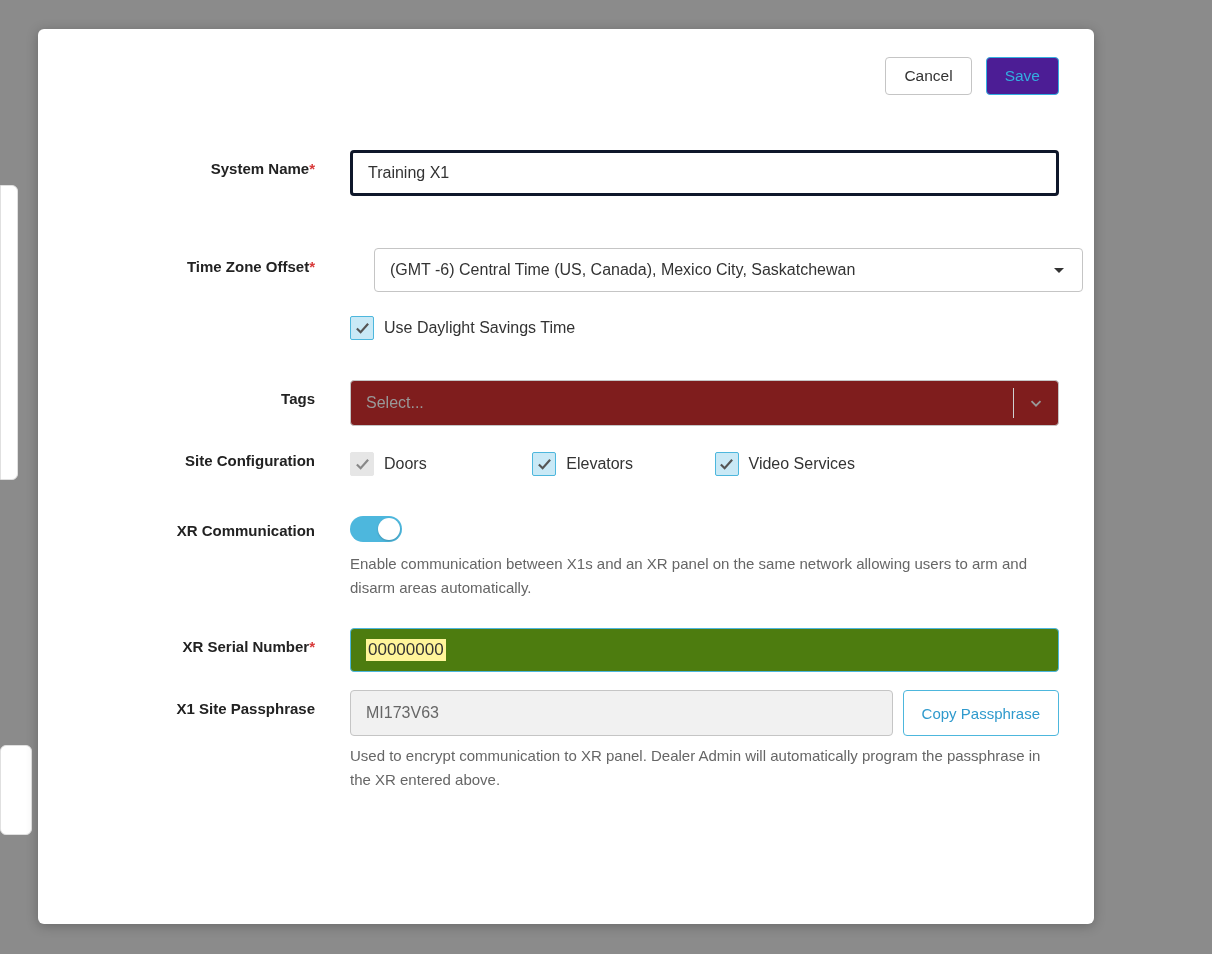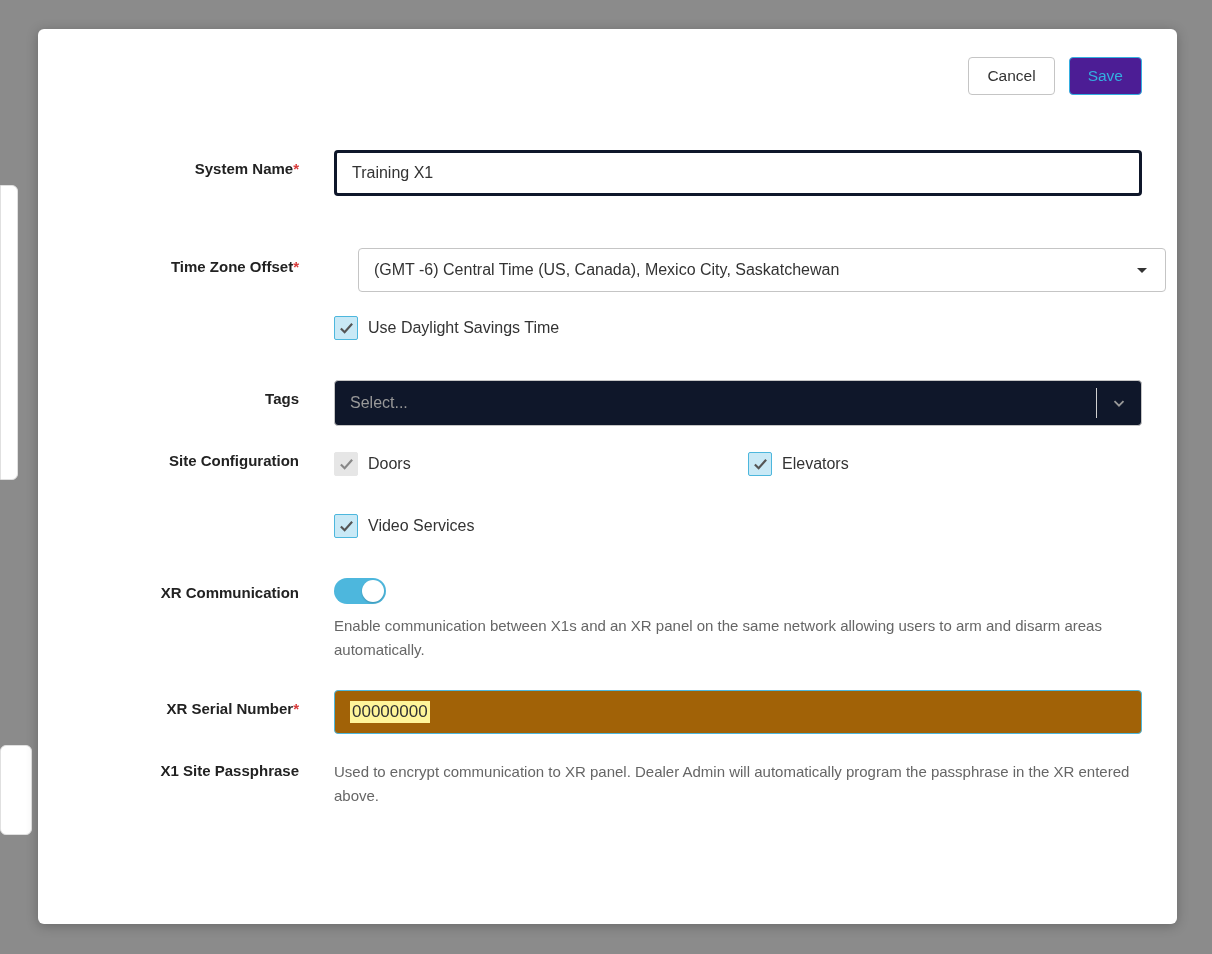--- a/index.html
+++ b/index.html
@@ -8,26 +8,26 @@
     background: #8b8b8b;
     width: 1212px;
     height: 954px;
     position: relative;
     overflow: hidden;
   }
   .modal {
     position: absolute;
     left: 38px;
     top: 29px;
-    width: 1139px;
+    width: 1056px;
     height: 895px;
     background: #fff;
     border-radius: 6px;
     box-shadow: 0 2px 12px rgba(0,0,0,0.25);
-    padding: 28px 35px 40px 21px;
+    padding: 28px 35px 40px 37px;
   }
   .modal-actions {
     display: flex;
     justify-content: flex-end;
     gap: 14px;
     margin-bottom: 55px;
   }
   .btn {
     font-size: 15.5px;
     padding: 8px 18px;
@@ -116,21 +116,21 @@
     width: 100%;
     height: 46px;
     border: 1px solid #c5c5c5;
     border-radius: 4px;
     display: flex;
     align-items: center;
     font-size: 16px;
     padding-left: 15px;
     color: #999;
     cursor: pointer;
-    background:#0f172a;
+    background:#7f1d1d;
   }
   .tags-select .divider {
     width: 1px;
     height: 30px;
     background: #d0d0d0;
     margin-left: auto;
   }
   .tags-select .chev {
     width: 44px;
     display:flex;
@@ -158,21 +158,21 @@
   }
   .checkbox.disabled {
     background: #e6e6e6;
     border-color: #e6e6e6;
   }
   .checkbox svg { width: 15px; height: 15px; stroke: #555; stroke-width: 2.3; fill: none; }
   .checkbox.disabled svg { stroke: #888; }
   .cb-label { font-size: 16px; color: #333; }
   .site-config-grid {
     display: grid;
-    grid-template-columns: 1fr 1fr;
+    grid-template-columns: 1fr 1fr 1fr 1fr;
     row-gap: 34px;
     column-gap: 20px;
   }
   .toggle {
     position: relative;
     width: 52px;
     height: 26px;
     background: #4db7dd;
     border-radius: 13px;
     cursor: pointer;
@@ -194,21 +194,21 @@
     margin-top: 10px;
   }
   .serial-input {
     width: 100%;
     height: 44px;
     border: 1px solid #4db7dd;
     border-radius: 4px;
     padding: 0 15px;
     font-size: 17px;
     color: #333;
-    background: #a16207;
+    background: #4d7c0f;
   }
   .serial-highlight {
     background: #fff59a;
     padding: 1px 2px;
   }
   .passphrase-wrap {
     display: flex;
     width: 100%;
   }
   .passphrase-input {
@@ -367,17 +367,23 @@
     <div class="input-col">
       <div class="serial-input" style="display:flex;align-items:center;">
         <span class="serial-highlight">00000000</span>
       </div>
     </div>
   </div>
 
   <div class="form-row" style="margin-bottom:6px;">
     <div class="label-col">X1 Site Passphrase</div>
     <div class="input-col">
+      <div class="passphrase-wrap">
+        <div class="passphrase-input">
+          <span>MI173V63</span>
+        </div>
+        <button class="copy-btn">Copy Passphrase</button>
+      </div>
       <div class="help-text" style="margin-top:8px;">Used to encrypt communication to XR panel. Dealer Admin will automatically program the passphrase in the XR entered above.</div>
     </div>
   </div>
 
 </div>
 
 </body></html>

